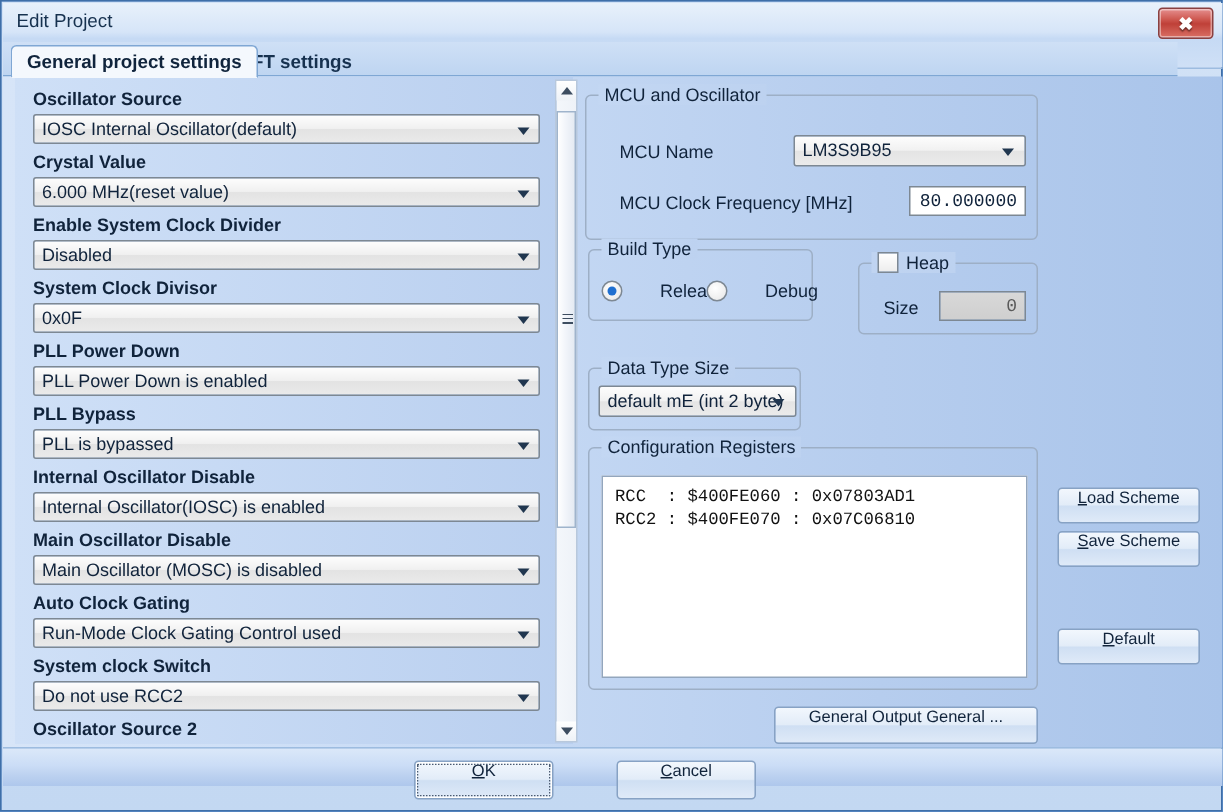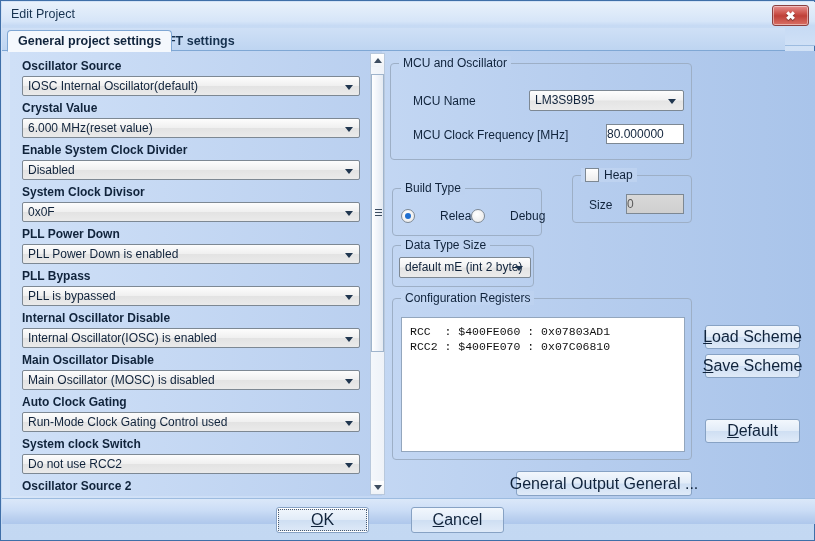--- a/index.html
+++ b/index.html
@@ -190,21 +190,23 @@
     font-size: 12px; color: #10233b;
     white-space: nowrap;
   }
   .textbox {
     position: absolute;
     box-sizing: border-box;
     border: 1px solid #7d8893;
     background: #ffffff;
     font-size: 12px;
     color: #10233b;
+    text-align: right;
     padding: 2px 5px 0 0;
+    font-family: Liberation Mono, monospace;
   }
   .textbox.disabled {
     background: linear-gradient(to bottom, #d8d8d8, #cfcfcf);
     color: #5a5a5a;
   }
   .radio {
     position: absolute;
     display: flex; align-items: center;
     font-size: 12px; color: #10233b;
     cursor: pointer;
@@ -276,23 +278,23 @@
     white-space: pre;
   }
 
   
   .btn {
     position: absolute;
     box-sizing: border-box;
     border: 1px solid #87a2c4;
     border-radius: 3px;
     background: linear-gradient(to bottom, #f2f7fd 0%, #e2ecf8 48%, #cfdff3 52%, #dfeaf8 100%);
-    font-size: 16px;
+    font-size: 11px;
     color: #10233b;
-    display: flex; align-items: center; justify-content: center;
+    display: flex; justify-content: center;
     cursor: pointer;
     white-space: nowrap;
   }
   .btn.focused {
     box-shadow: inset 0 0 0 1px #ffffff;
     outline: 1px dotted #4a5a70;
     outline-offset: -3px;
   }
   .btn u { text-decoration: underline; }
 
@@ -411,21 +413,21 @@
         <span class="gtitle">MCU and Oscillator</span>
         <span class="fieldlabel" style="left:22px; top:30px;">MCU Name</span>
         <div class="combo-small" style="left:138px; top:26px; width:155px; height:21px;">
           <span class="txt">LM3S9B95</span>
           <span class="arrow"></span>
         </div>
         <span class="fieldlabel" style="left:22px; top:64px;">MCU Clock Frequency [MHz]</span>
         <div class="textbox" style="left:215px; top:60px; width:78px; height:20px;">80.000000</div>
       </div>
 
-      <div class="groupbox" style="left:2px; top:133px; width:150px; height:48px;">
+      <div class="groupbox" style="left:2px; top:111px; width:150px; height:48px;">
         <span class="gtitle">Build Type</span>
         <div class="radio checked" style="left:8px; top:20px;">
           <span class="dot"></span>
           <span>Release</span>
         </div>
         <div class="radio" style="left:78px; top:20px;">
           <span class="dot"></span>
           <span>Debug</span>
         </div>
       </div>

